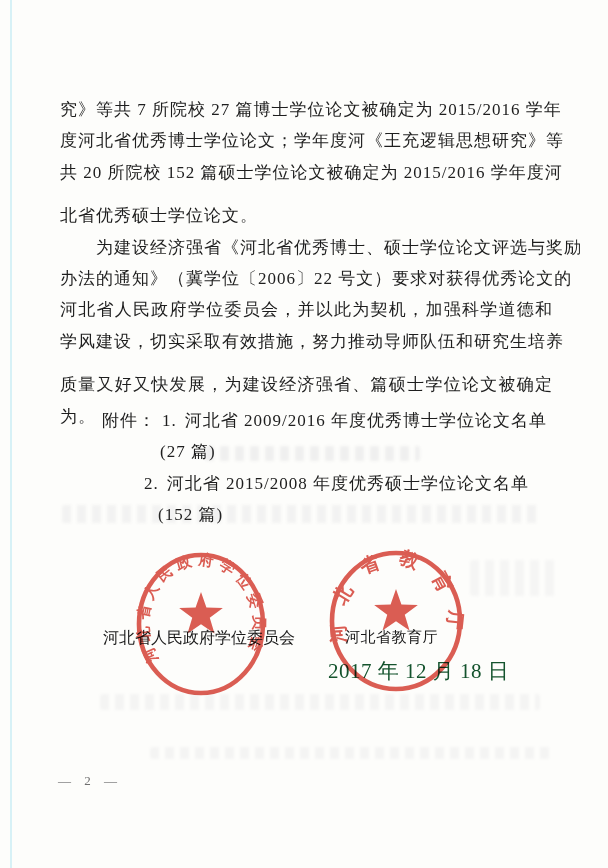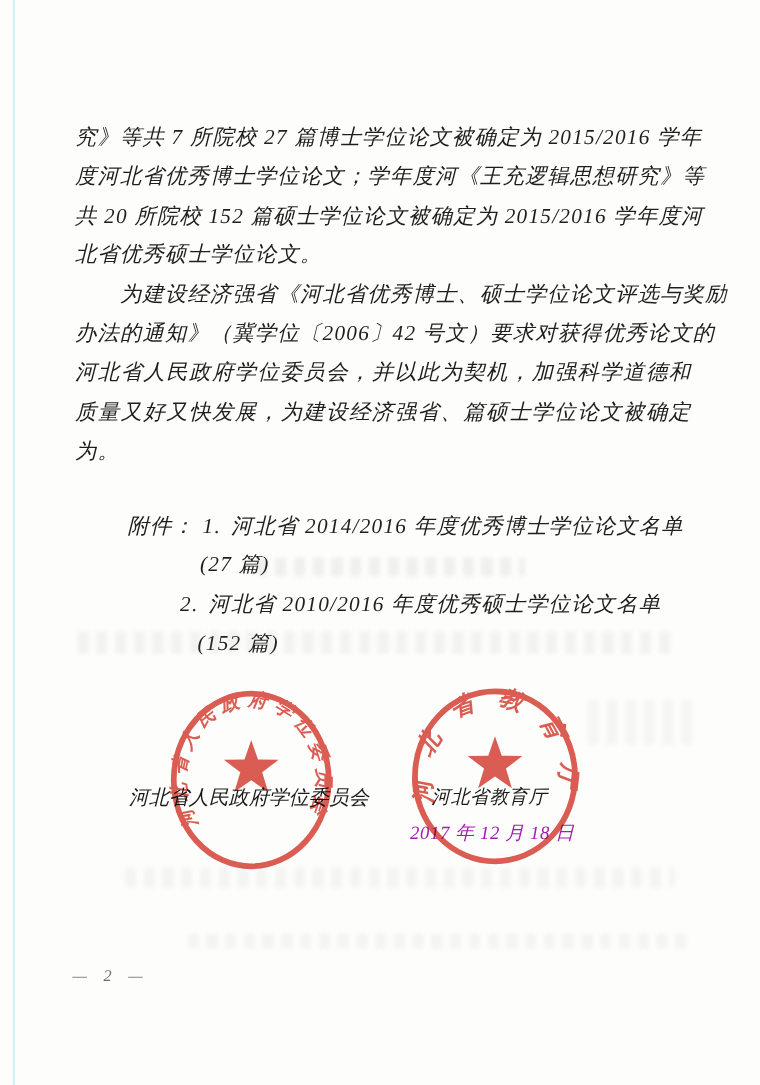--- a/index.html
+++ b/index.html
@@ -3,42 +3,41 @@
 <meta charset="utf-8">
 <style>
   html,body{margin:0;padding:0;background:#e9e9e9;}
   .page{
     position:relative;
     width:608px;height:868px;
     background:#fdfdfb;
     overflow:hidden;
     font-family:"Liberation Serif","DejaVu Serif",serif;
     color:#222;
-    font-style:italic;
   }
   .scan-line{
     position:absolute;left:10px;top:0;width:2px;height:868px;
     background:#cdeef5;opacity:.8;
   }
   
   .body-text{
     position:absolute;left:60px;top:94px;width:493px;
     font-size:17px;line-height:31.4px;
     letter-spacing:1px;
     color:#1e1e1e;
   }
   .para{margin:0;}
   .line{
     height:31.4px;
     text-align:justify;
     text-align-last:justify;
     white-space:nowrap;
     overflow:visible;
   }
-  .line.last{text-align-last:left;white-space:normal;}
+  .line.last{text-align-last:left;white-space:normal;margin-top:12px;}
   .line.indent{text-indent:36px;}
   
   .attachment{
     position:absolute;left:102px;top:405px;width:460px;
     font-size:17px;line-height:31.4px;color:#1e1e1e;letter-spacing:1px;
   }
   .att-row{height:31.4px;white-space:nowrap;}
   .att-row .no{margin:0 8px 0 6px;}
   .att-count1{padding-left:58px;}
   .att-row2{padding-left:36px;}
@@ -49,21 +48,21 @@
     font-size:16px;color:#1a1a1a;letter-spacing:0;white-space:nowrap;
     z-index:2;
   }
   .sig-right{
     position:absolute;left:345px;top:628px;
     font-size:15px;color:#1a1a1a;letter-spacing:0.5px;white-space:nowrap;
     z-index:2;
   }
   .sig-date{
     position:absolute;left:328px;top:657px;
-    font-size:15px;color:#a21caf;letter-spacing:0.5px;white-space:nowrap;
+    font-size:21px;color:#14532d;letter-spacing:0.5px;white-space:nowrap;
     z-index:2;
   }
   
   .seal{position:absolute;z-index:3;mix-blend-mode:multiply;opacity:.88;}
   .seal.left{left:131px;top:549px;}
   .seal.right{left:326px;top:548px;}
   .seal text{
     font-family:"Liberation Serif","DejaVu Serif",serif;
     font-weight:bold;
   }
@@ -94,30 +93,31 @@
 
   <div class="body-text">
       <div class="para">
         <div class="line">究》等共 7 所院校 27 篇博士学位论文被确定为 2015/2016 学年</div>
         <div class="line">度河北省优秀博士学位论文；学年度河《王充逻辑思想研究》等</div>
         <div class="line">共 20 所院校 152 篇硕士学位论文被确定为 2015/2016 学年度河</div>
         <div class="line last">北省优秀硕士学位论文。</div>
       </div>
       <div class="para">
         <div class="line indent">为建设经济强省《河北省优秀博士、硕士学位论文评选与奖励</div>
-        <div class="line">办法的通知》（冀学位〔2006〕42 号文）要求对获得优秀论文的</div>
+        <div class="line">办法的通知》（冀学位〔2006〕22 号文）要求对获得优秀论文的</div>
         <div class="line">河北省人民政府学位委员会，并以此为契机，加强科学道德和</div>
+        <div class="line">学风建设，切实采取有效措施，努力推动导师队伍和研究生培养</div>
         <div class="line last">质量又好又快发展，为建设经济强省、篇硕士学位论文被确定为。</div>
       </div>
     </div>
 
   <div class="attachment">
-    <div class="att-row"><span>附件：</span><span class="no">1.</span><span>河北省 2014/2016 年度优秀博士学位论文名单</span></div>
+    <div class="att-row"><span>附件：</span><span class="no">1.</span><span>河北省 2009/2016 年度优秀博士学位论文名单</span></div>
     <div class="att-row att-count1">(27 篇)</div>
-    <div class="att-row att-row2"><span class="no">2.</span><span>河北省 2010/2016 年度优秀硕士学位论文名单</span></div>
+    <div class="att-row att-row2"><span class="no">2.</span><span>河北省 2015/2008 年度优秀硕士学位论文名单</span></div>
     <div class="att-row att-count2">(152 篇)</div>
   </div>
 
   <div class="sig-left">河北省人民政府学位委员会</div>
   <div class="sig-right">河北省教育厅</div>
   <div class="sig-date">2017 年 12 月 18 日</div>
 
   <svg class="seal left" width="140" height="150" viewBox="0 0 140 150">
     <ellipse cx="70" cy="75" rx="62" ry="69" fill="none" stroke="#d8473c" stroke-width="4.6"></ellipse>
     <polygon transform="translate(70,66)" fill="#d8473c" points="0,-23 5.41,-7.44 21.87,-7.11 8.75,2.84 13.52,18.61 0,9.2 -13.52,18.61 -8.75,2.84 -21.87,-7.11 -5.41,-7.44"></polygon>

